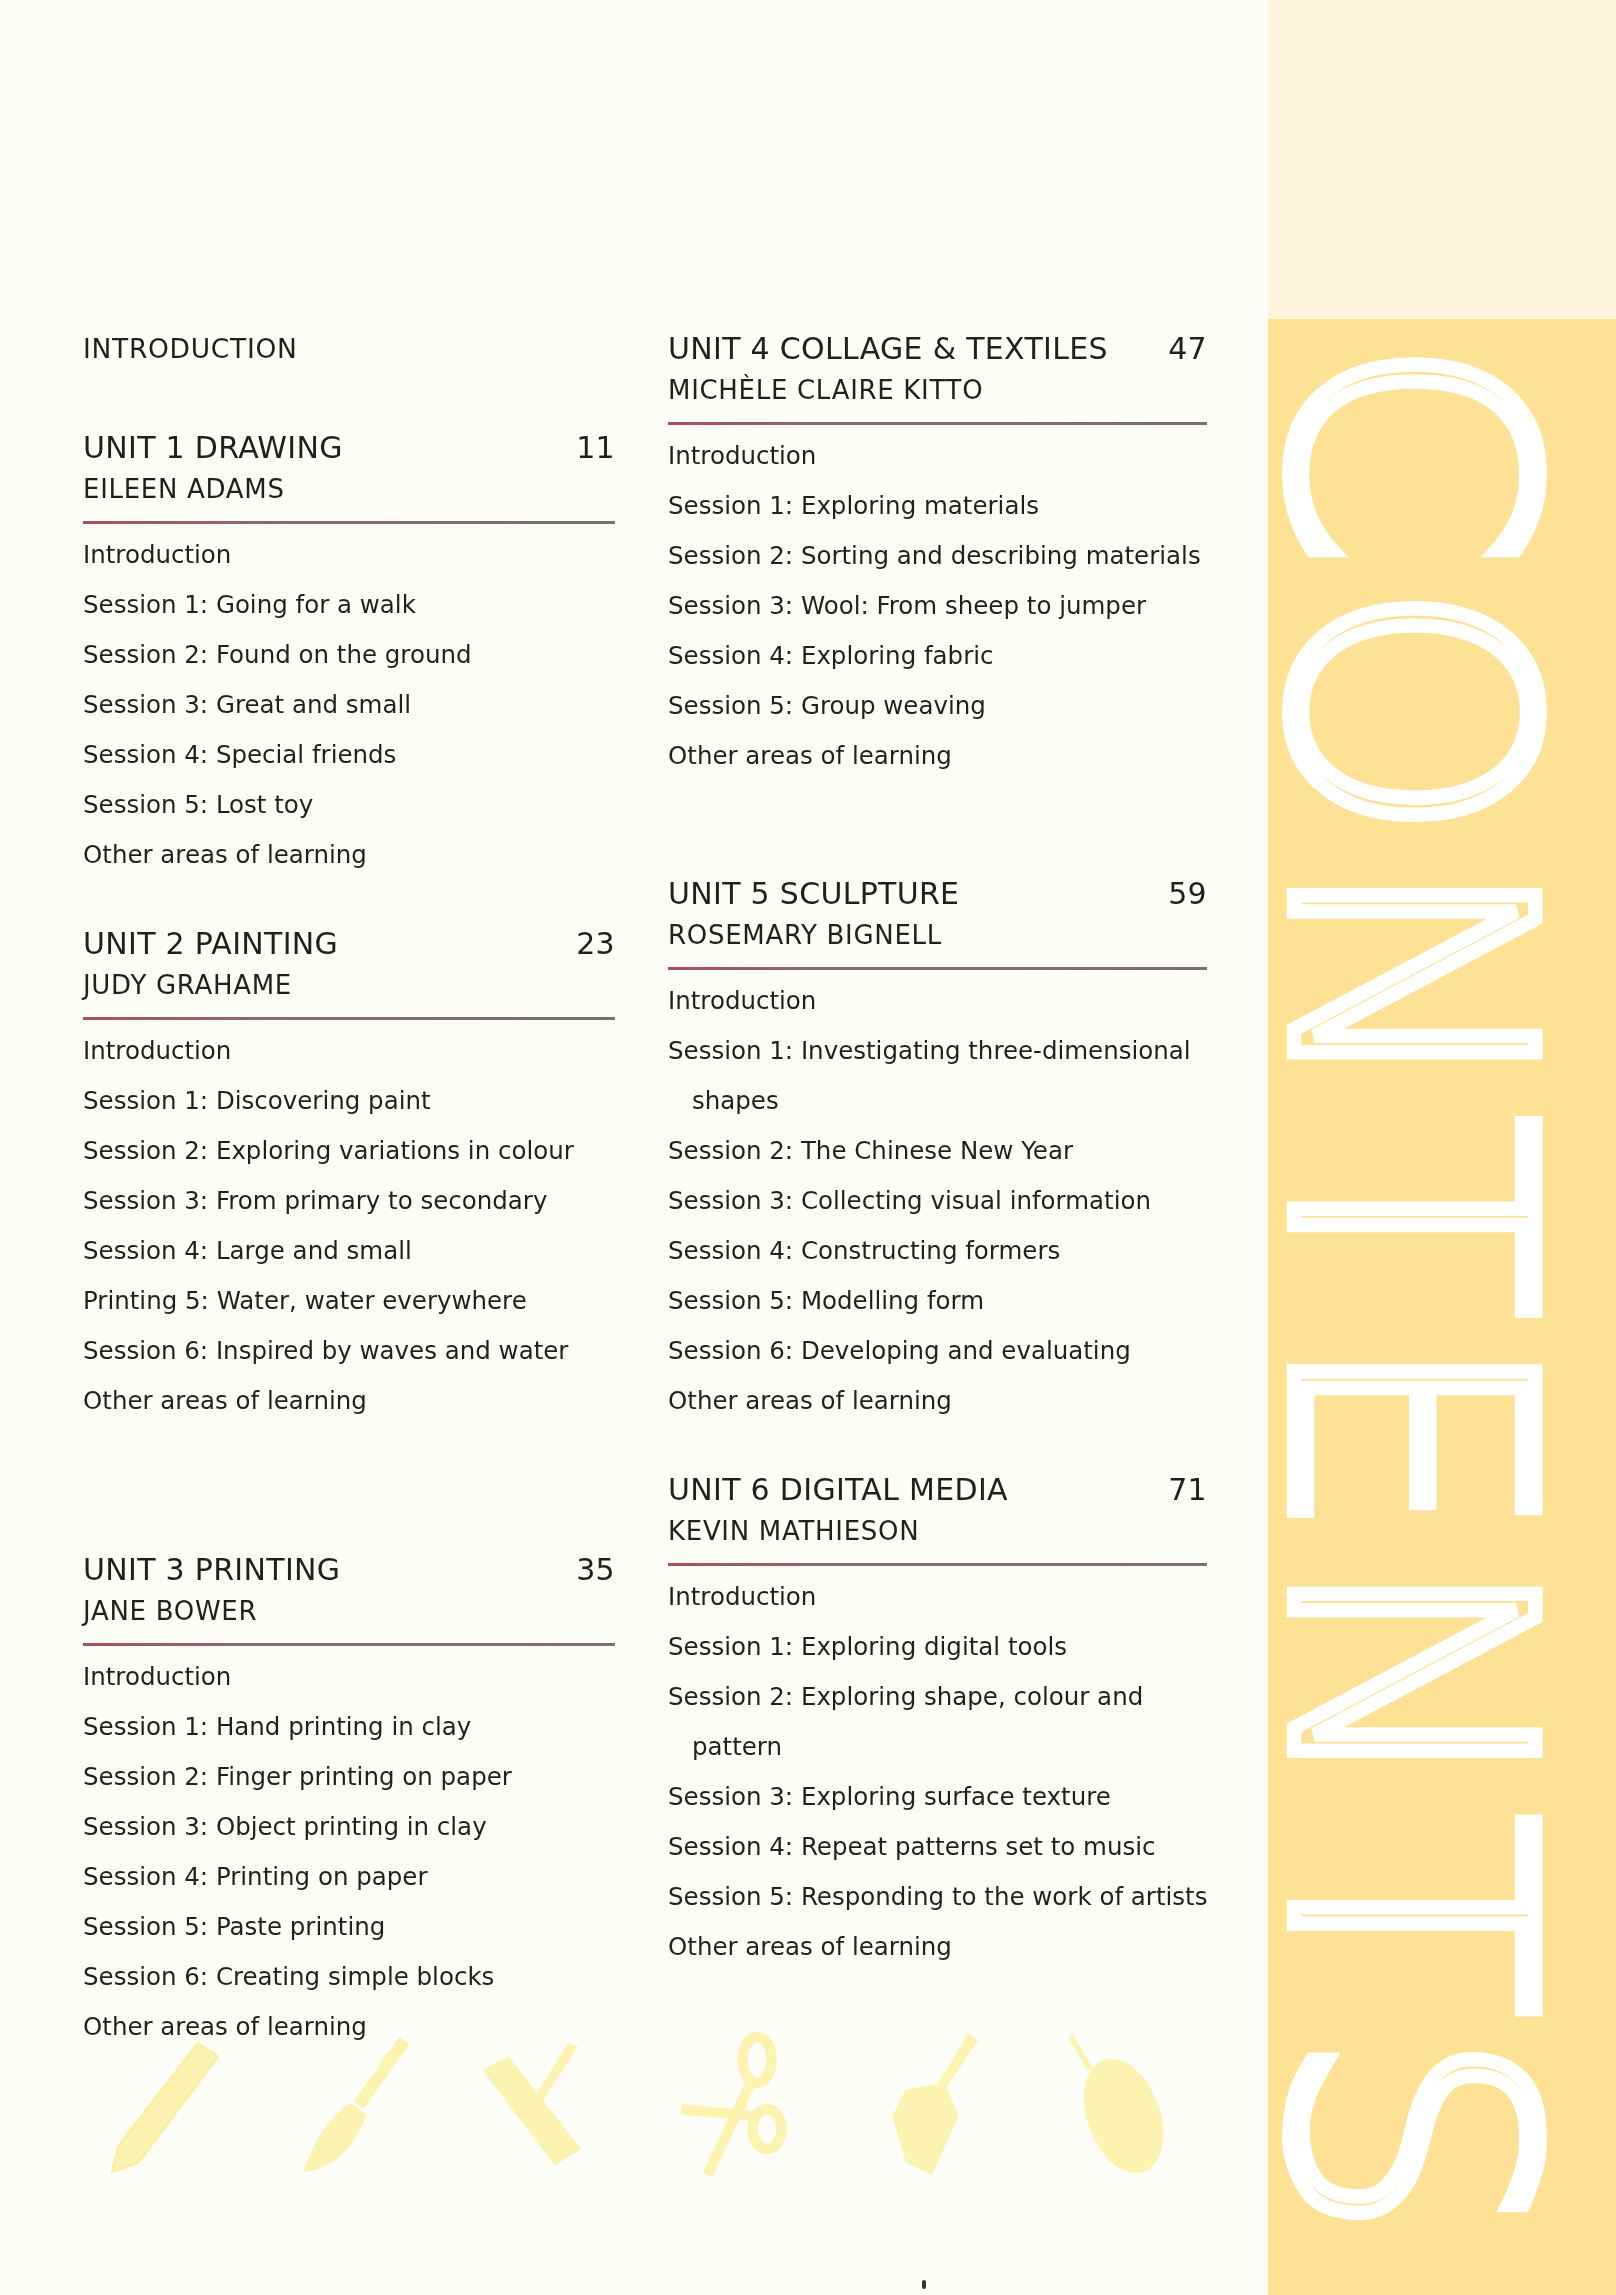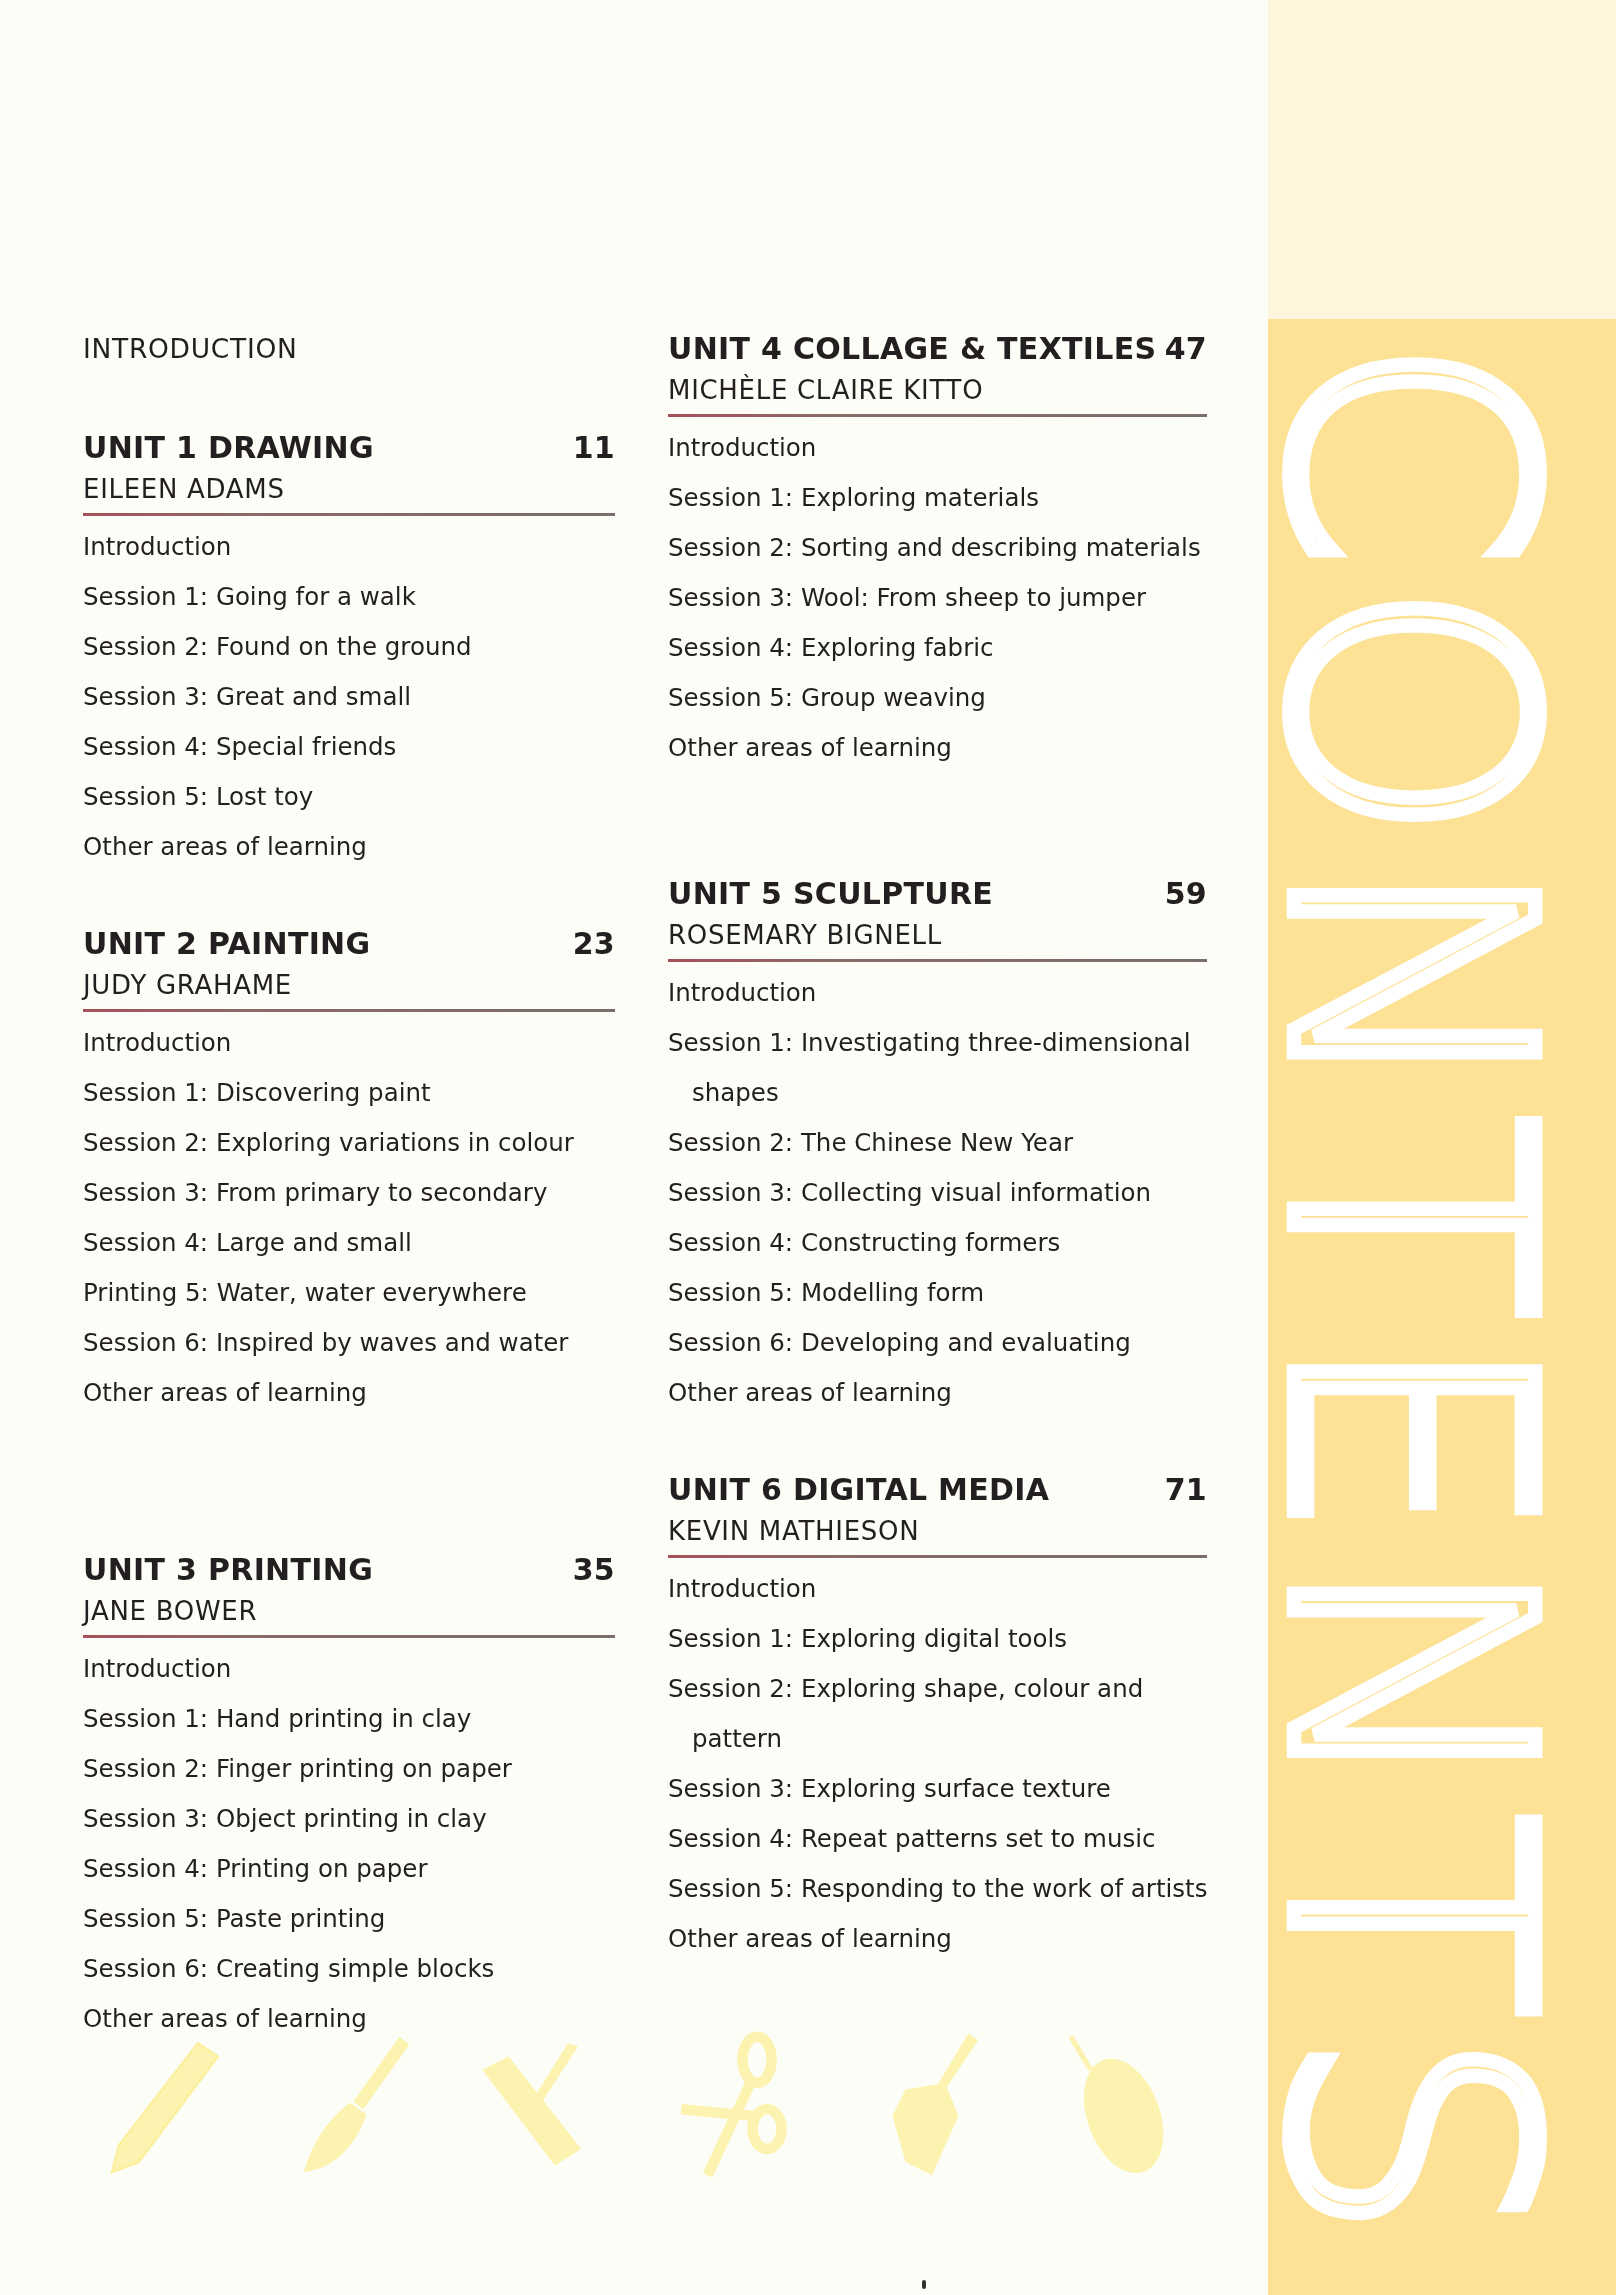--- a/index.html
+++ b/index.html
@@ -45,25 +45,25 @@
   .col-right { left: 668px; width: 539px; }
 
   .intro-heading {
     position: absolute; top: 332px;
     font-size: 26.5px; letter-spacing: 0.7px; line-height: 34px;
   }
 
   .unit { position: absolute; width: 100%; }
   .unit-head {
     display: flex; justify-content: space-between; align-items: flex-end;
-    font-weight: bold; font-size: 30px; line-height: 42px; letter-spacing: 0.3px;
+    font-weight: normal; font-size: 30px; line-height: 42px; letter-spacing: 0.3px;
   }
   .unit-author {
     font-size: 26px; line-height: 40px; letter-spacing: 0.7px;
-    padding-bottom: 4px;
+    padding-bottom: 12px;
   }
   .rule {
     height: 2.6px; margin-bottom: 6.6px;
     background: linear-gradient(90deg, #a8505a 0%, #8c6a68 30%, #7a6f6c 100%);
   }
   .entries { list-style: none; margin: 0; padding: 0; }
   .entries li {
     font-size: 24.5px; line-height: 50px; white-space: nowrap;
   }
   .entries li.cont { padding-left: 24px; }

